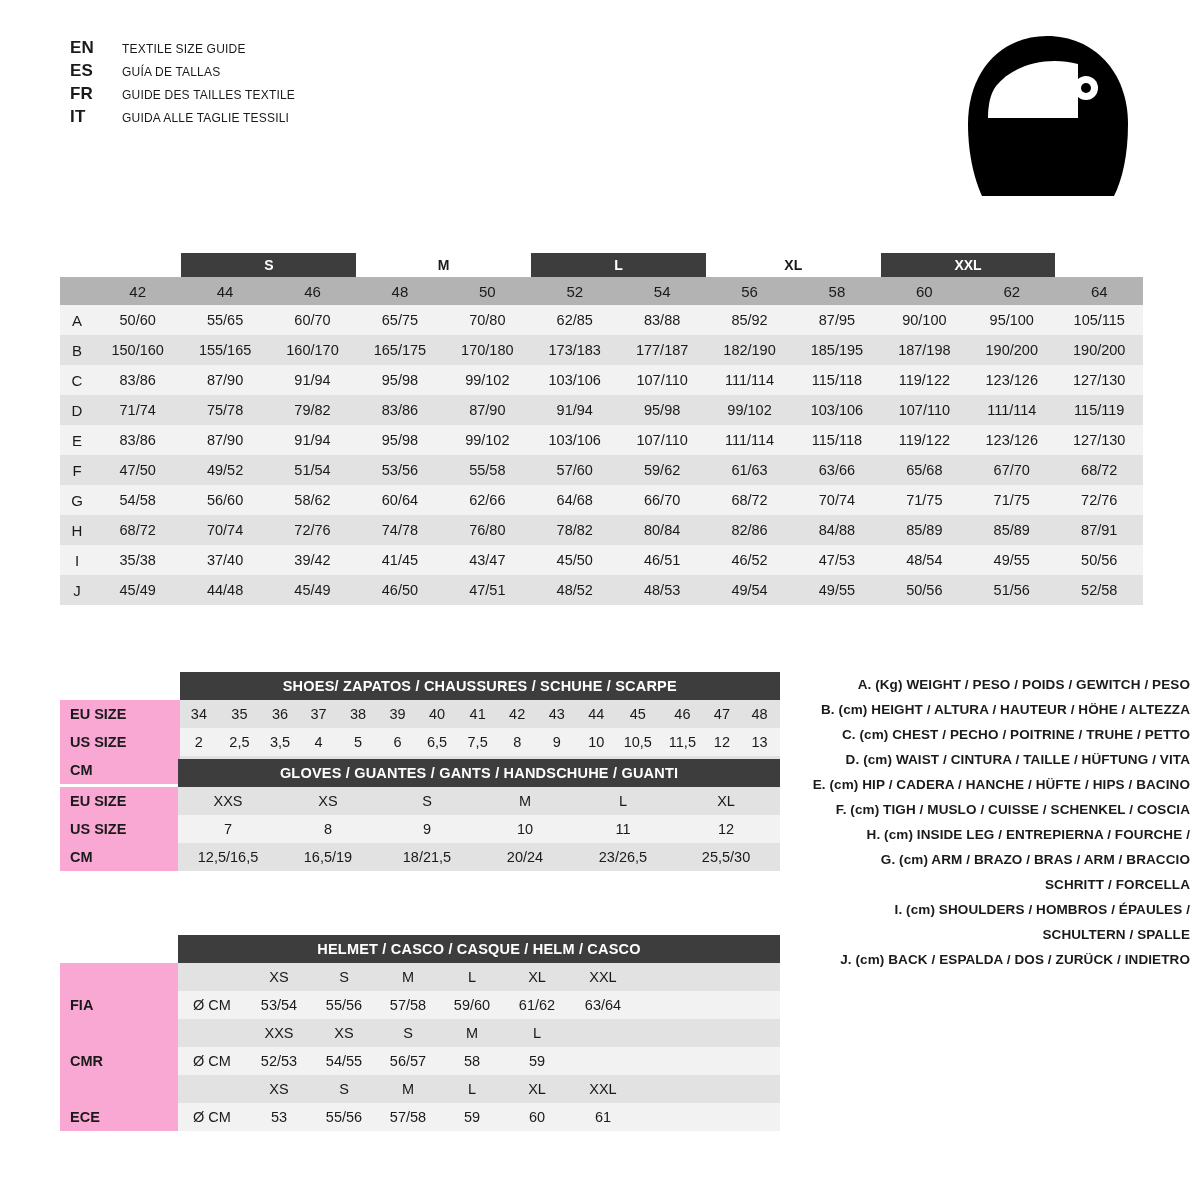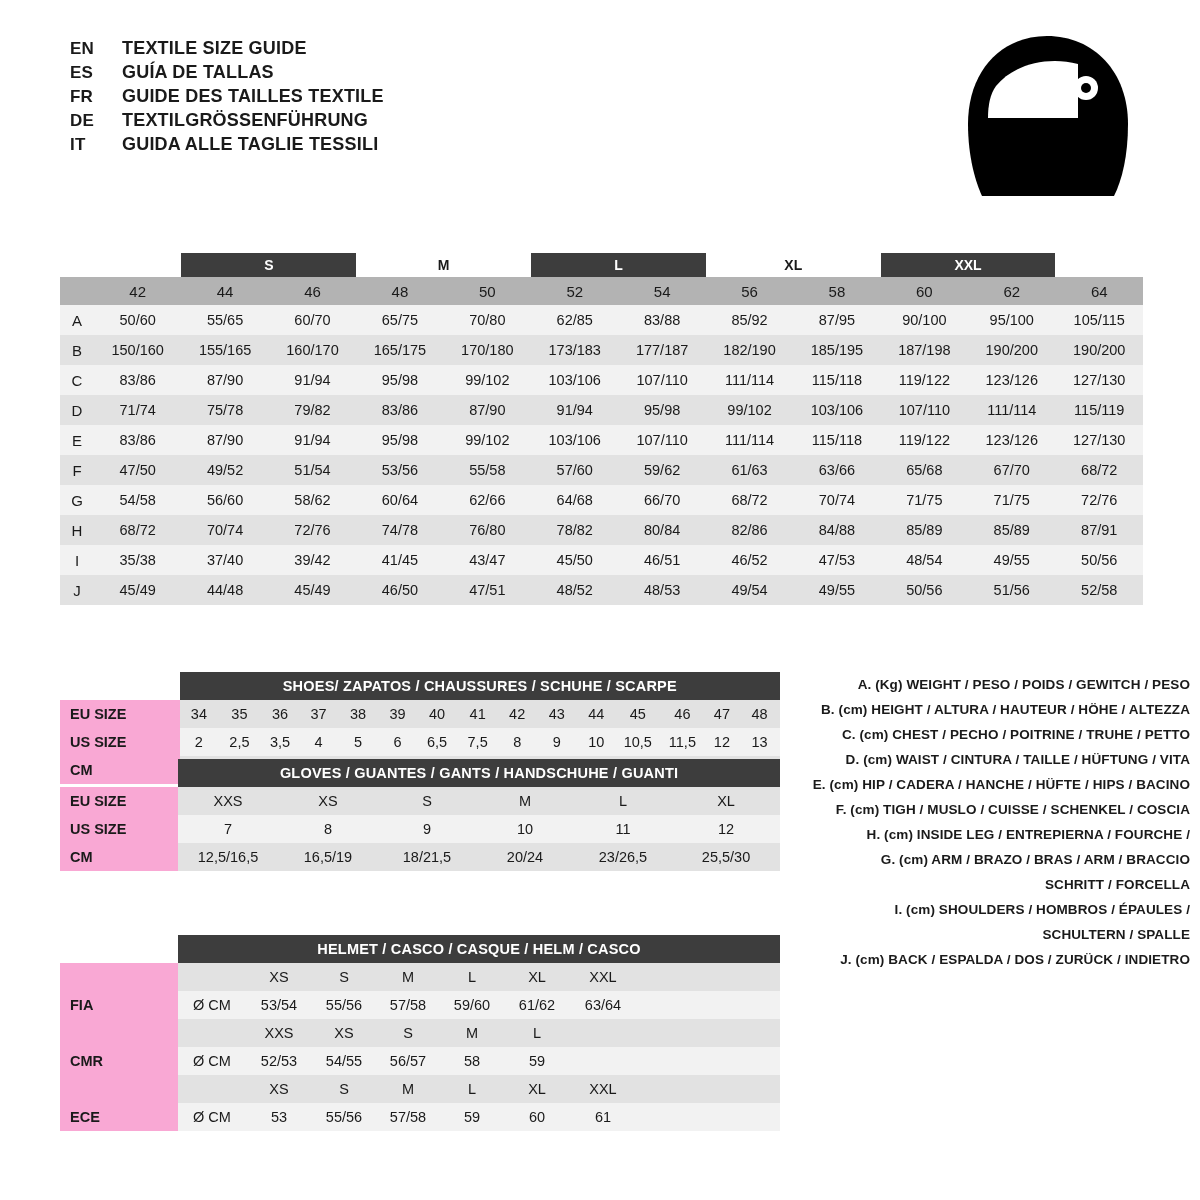--- a/index.html
+++ b/index.html
@@ -33,22 +33,22 @@
     align-items: baseline;
     margin-bottom: 3px;
   }
   .title-lang {
     width: 52px;
     font-size: 17px;
     font-weight: bold;
     letter-spacing: 0.2px;
   }
   .title-text {
-    font-size: 18px;
-    font-weight: bold;
+    font-size: 12px;
+    font-weight: normal;
     letter-spacing: 0.2px;
   }
 
   
   .helmet {
     position: absolute;
     right: 58px;
     top: 28px;
     width: 190px;
     height: 190px;
@@ -171,24 +171,20 @@
       <span class="title-lang">EN</span>
       <span class="title-text">TEXTILE SIZE GUIDE</span>
     </div>
     <div class="title-row">
       <span class="title-lang">ES</span>
       <span class="title-text">GUÍA DE TALLAS</span>
     </div>
     <div class="title-row">
       <span class="title-lang">FR</span>
       <span class="title-text">GUIDE DES TAILLES TEXTILE</span>
-    </div>
-    <div class="title-row">
-      <span class="title-lang">DE</span>
-      <span class="title-text">TEXTILGRÖSSENFÜHRUNG</span>
     </div>
     <div class="title-row">
       <span class="title-lang">IT</span>
       <span class="title-text">GUIDA ALLE TAGLIE TESSILI</span>
     </div>
   </div>
 
   <div class="helmet">
     <svg viewBox="0 0 190 190" width="190" height="190" aria-hidden="true">
       <path d="M95 8 C48 8 16 44 16 96 C16 130 24 155 30 168 L162 168 C170 152 176 128 176 96 C176 44 142 8 95 8 Z" fill="#000000"></path>

